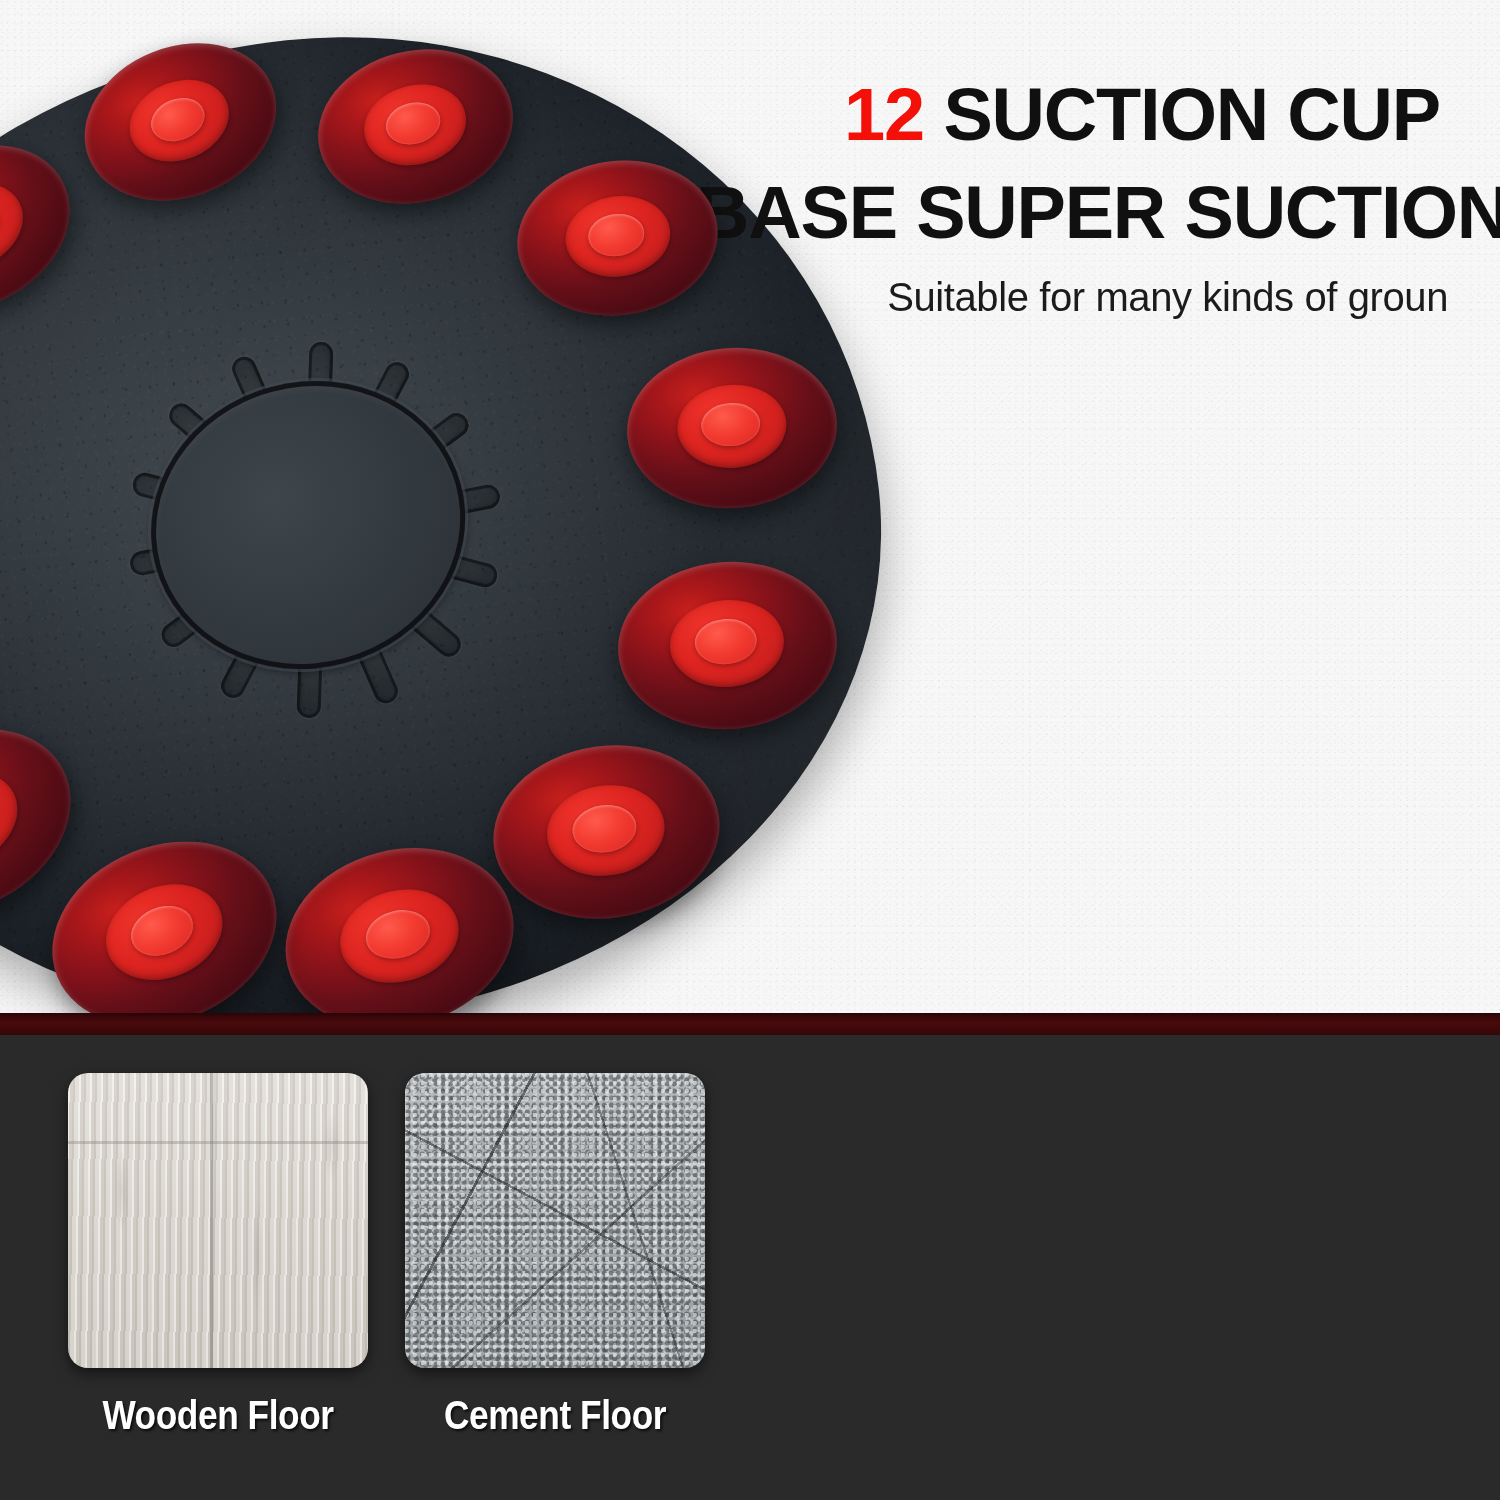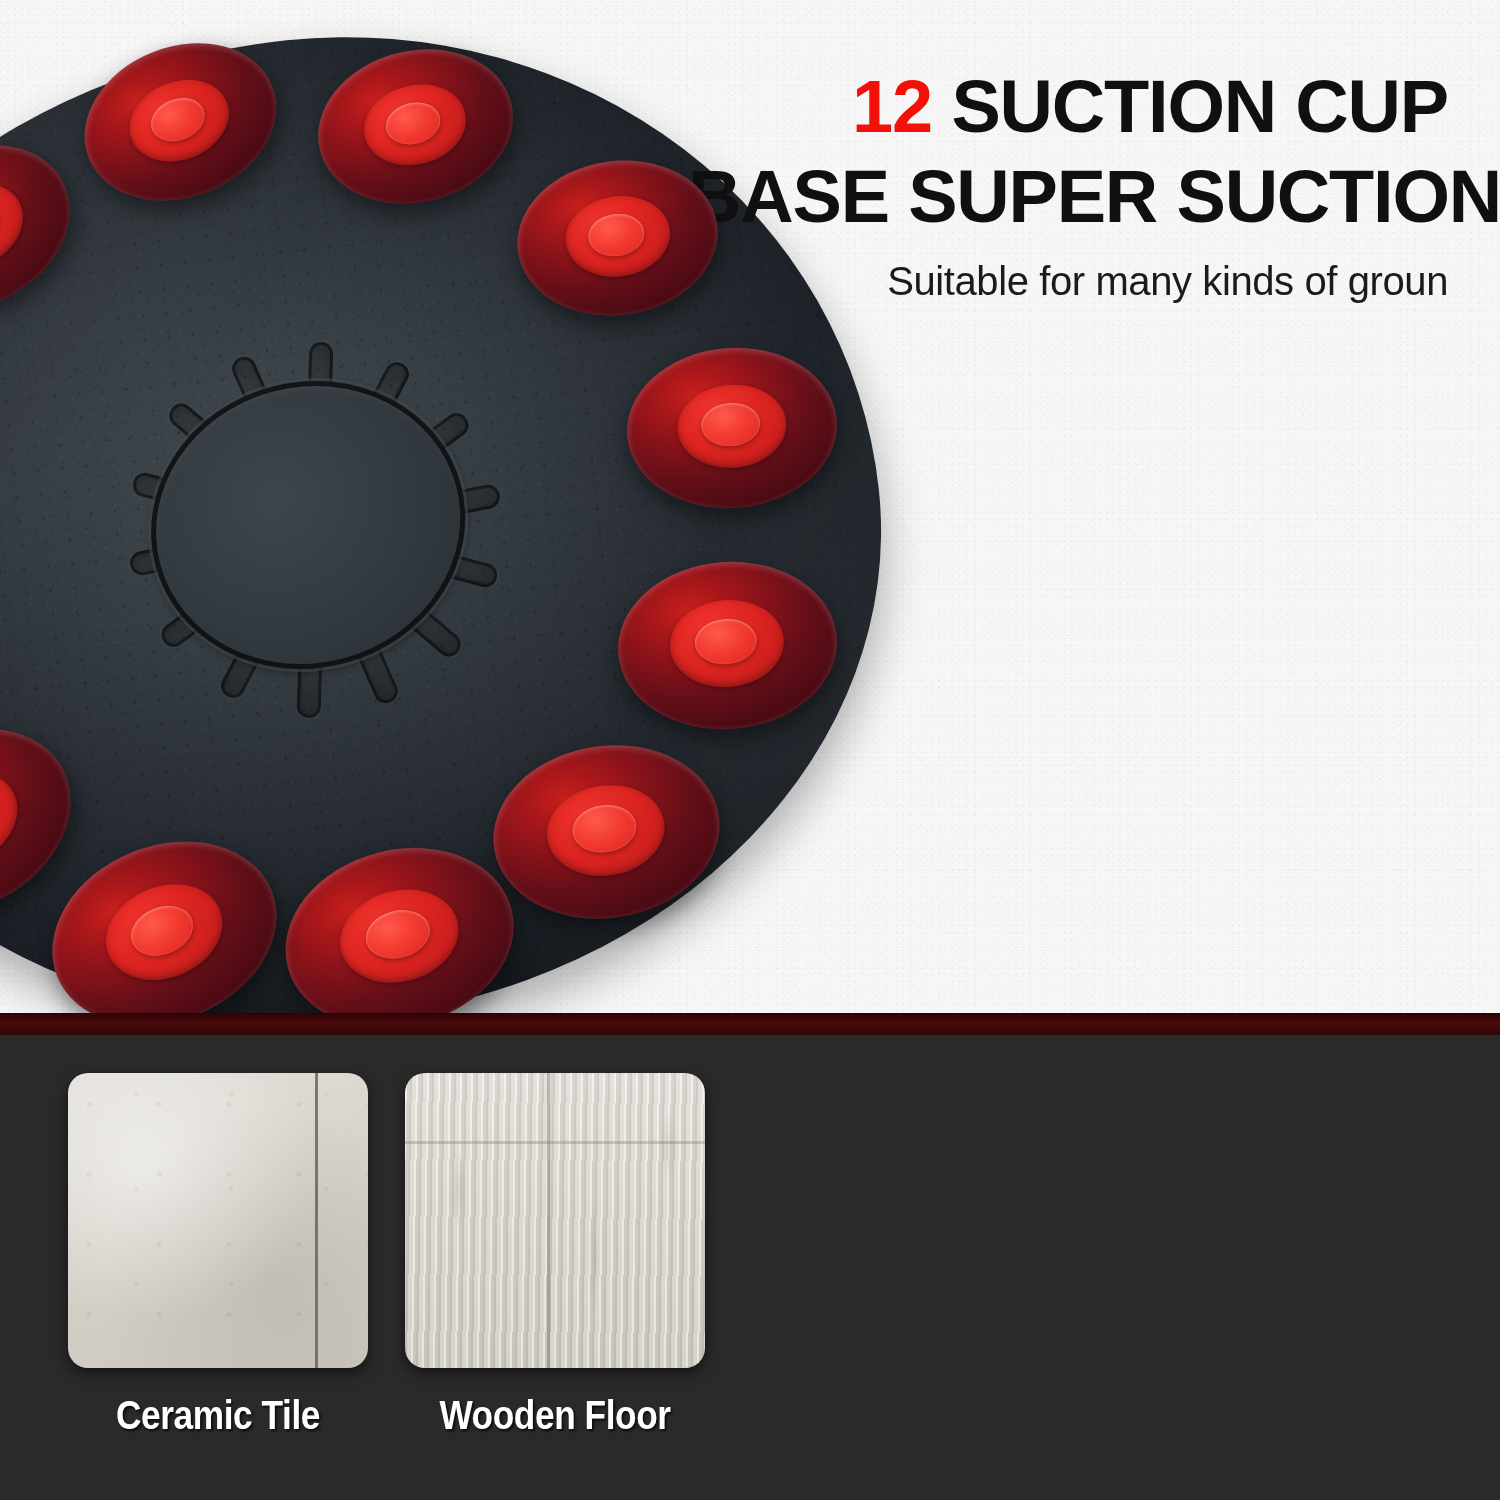--- a/index.html
+++ b/index.html
@@ -103,21 +103,21 @@
     position:absolute;left:50%;top:50%;width:28%;height:27%;
     transform:translate(-52%,-58%);border-radius:50%;
     background:radial-gradient(ellipse at 38% 30%, #ff5a4c 0%, #f23a30 48%, #d92622 100%);
     box-shadow:0 2px 5px rgba(0,0,0,.32), inset 0 1px 3px rgba(255,255,255,.40);
   }
 
   
   .copy{position:absolute;right:52px;top:62px;width:760px;text-align:right;}
   .headline{
     font-size:74px;line-height:1.22;font-weight:700;color:#101010;
-    letter-spacing:-1.2px;margin:0;white-space:nowrap;
+    letter-spacing:-1.2px;margin:8px;white-space:nowrap;
   }
   .headline .num{color:#f21009;}
   .subline{
     margin:16px 0 0 0;font-size:40px;font-weight:400;color:#1b1b1b;
     letter-spacing:-.4px;white-space:nowrap;
   }
 
   
   .divider{
     position:absolute;left:0;top:1013px;width:1500px;height:22px;
@@ -310,23 +310,23 @@
       <div class="headline">BASE SUPER SUCTION</div>
       <div class="subline">Suitable for many kinds of groun</div>
     </div>
   </div>
 
   <div class="divider"></div>
 
   <div class="strip">
     <div class="thumbs" id="thumbs">
         <div class="thumb-cell">
-          <div class="thumb tex-ceramic"></div>
-          <div class="thumb-label">Ceramic Tile</div>
-        </div>
-        <div class="thumb-cell">
           <div class="thumb tex-wood"></div>
           <div class="thumb-label">Wooden Floor</div>
         </div>
+        <div class="thumb-cell">
+          <div class="thumb tex-cement"></div>
+          <div class="thumb-label">Cement Floor</div>
+        </div>
       </div>
   </div>
 
 </div>
 
 </body></html>

